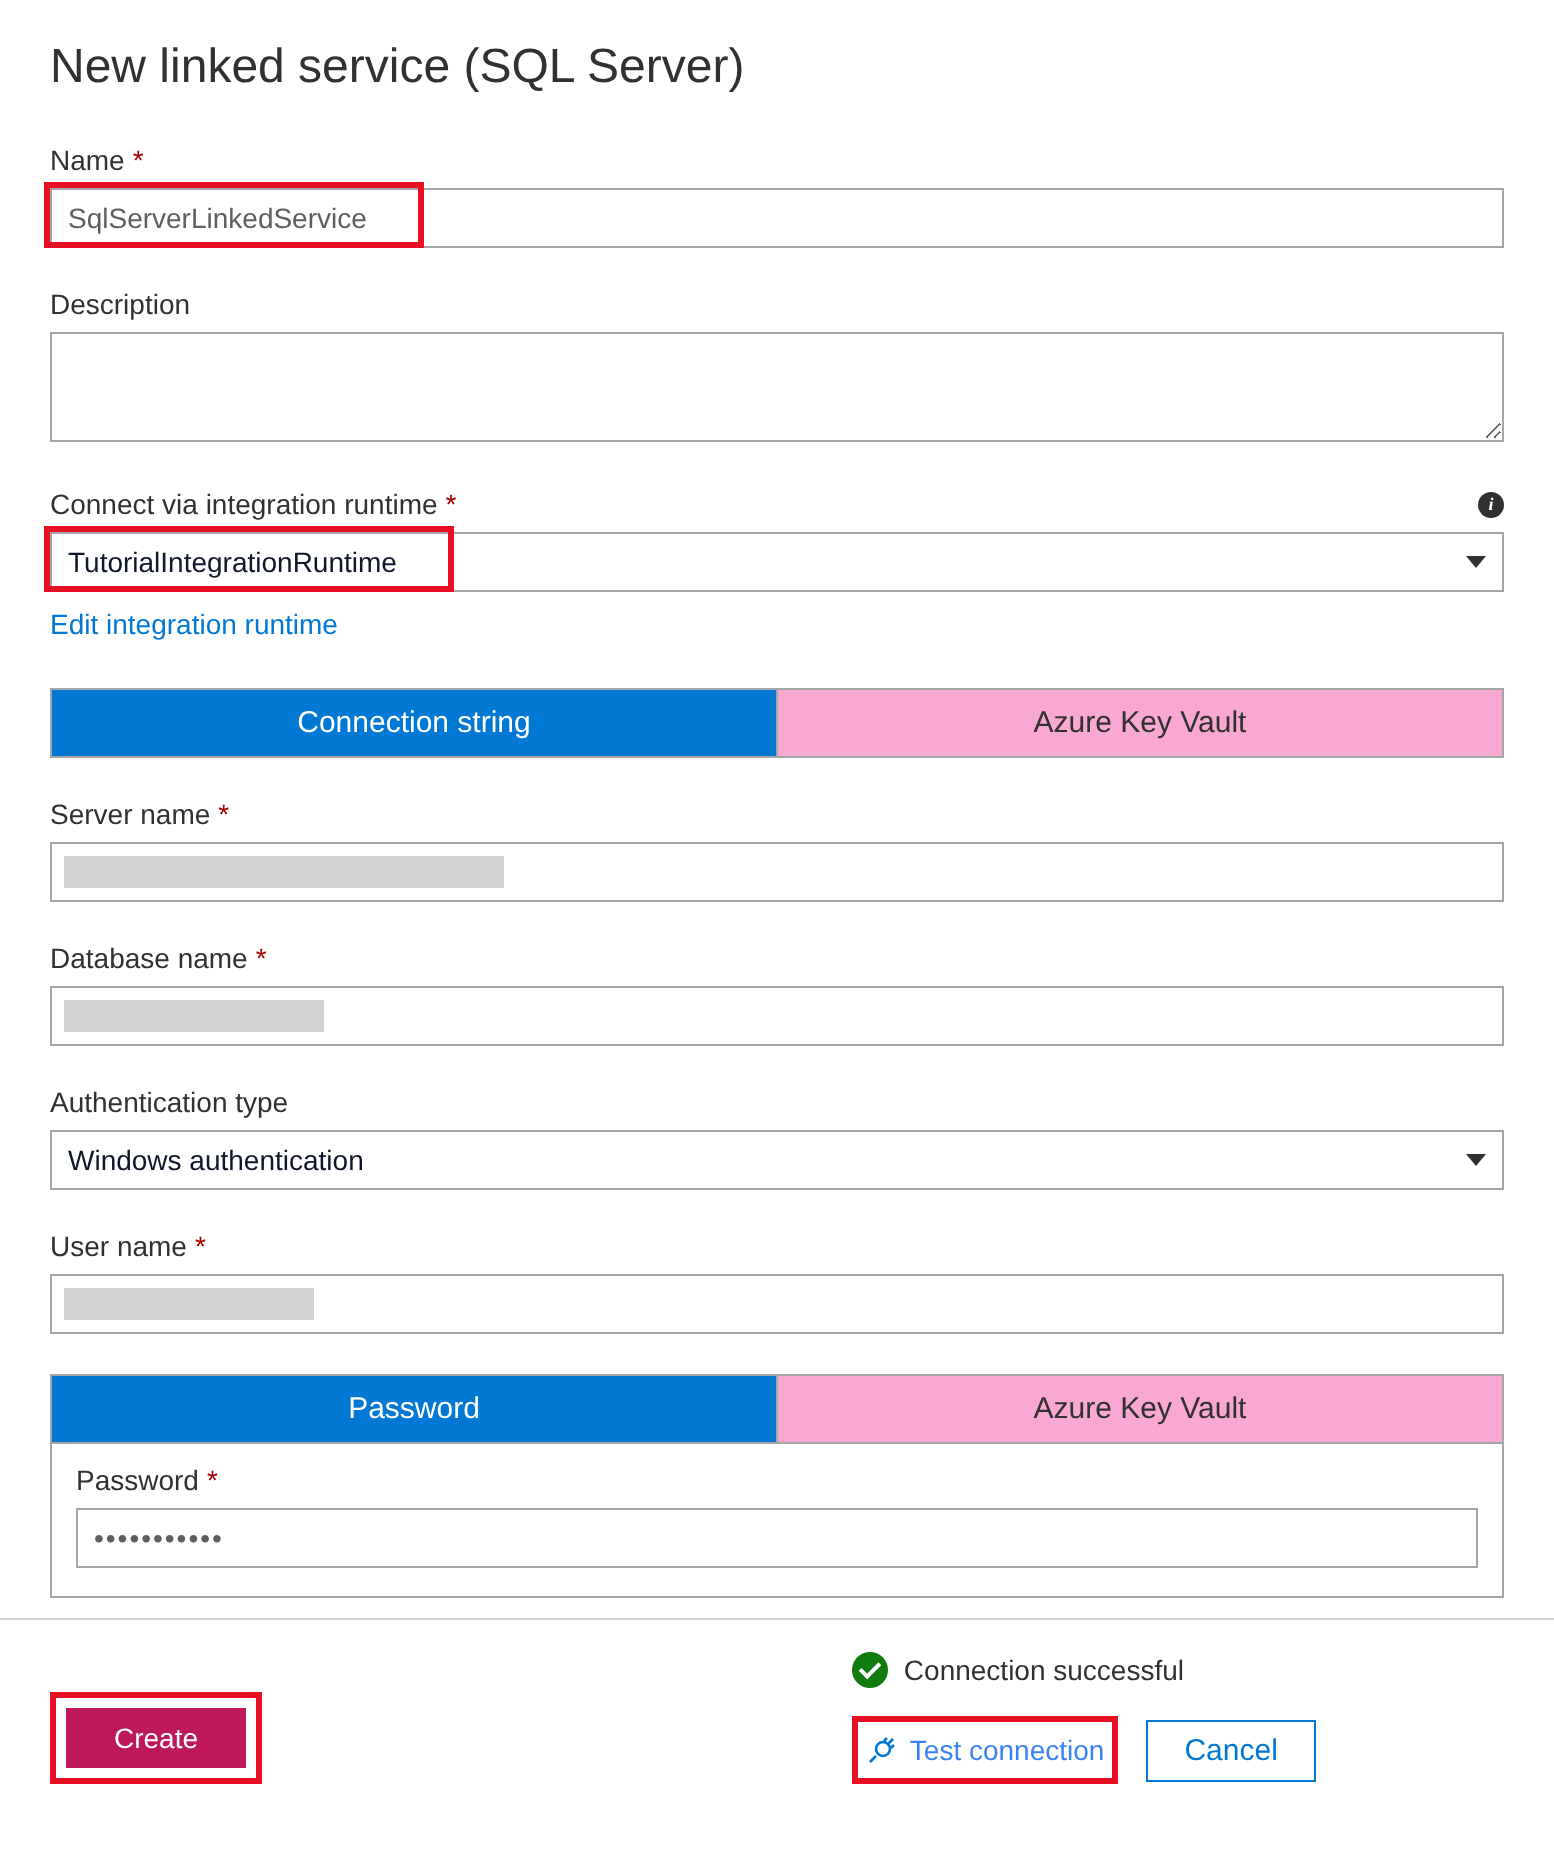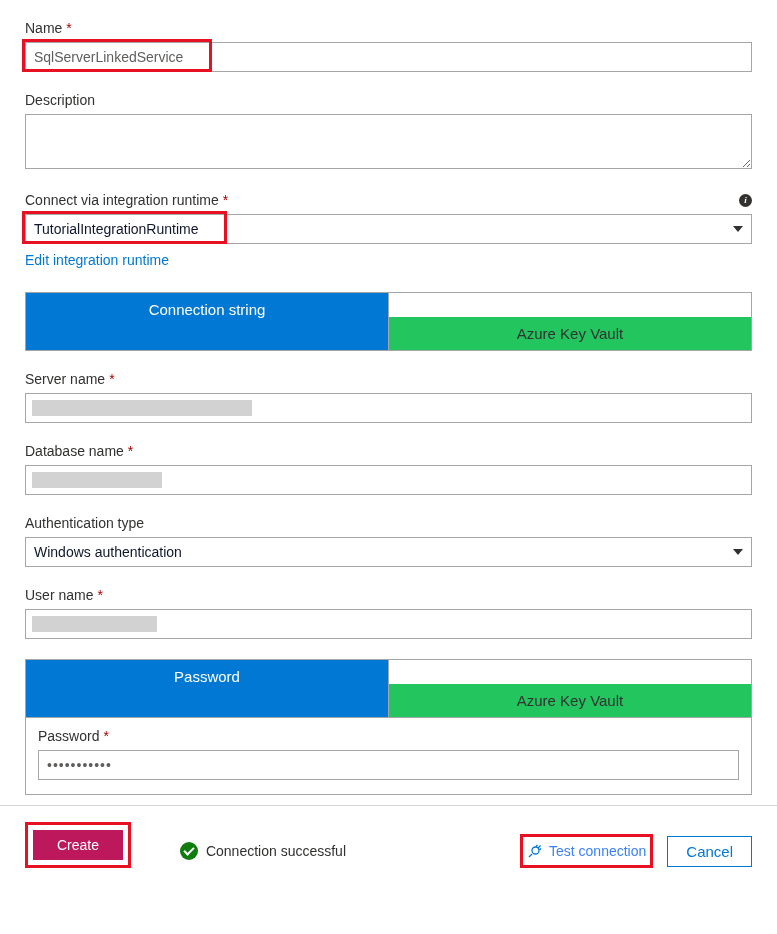--- a/index.html
+++ b/index.html
@@ -136,23 +136,22 @@
       text-align: center;
       padding: 8px 1px;
       font-size: 15px;
       cursor: pointer;
     }
     .tab-active {
       background: #0078d4;
       color: #fff;
     }
     .tab-inactive {
-      background: #22c55e;
+      background: #f9a8d4;
       color: #323130;
-      margin-top: 24px;
     }
     .tab:first-child {
       border-right: 1px solid #a6a6a6;
     }
     .placeholder-bar {
       background: #d2d2d2;
       height: 16px;
       margin: 1px;
     }
     .tab-section {
@@ -170,22 +169,22 @@
     }
     .footer {
       border-top: 1px solid #d6d6d6;
       padding: 16px 25px 20px 25px;
       display: flex;
       align-items: flex-end;
       justify-content: space-between;
     }
     .footer-right {
       display: flex;
-      flex-direction: row;
-      align-items: center;
+      flex-direction: column;
+      align-items: flex-start;
       gap: 14px;
     }
     .status-row {
       display: flex;
       align-items: center;
       gap: 8px;
       margin-right: 160px;
     }
     .check-icon {
       width: 18px;
@@ -254,20 +253,21 @@
       display: inline-block;
     }
     .input-wrap {
       position: relative;
     }
   </style>
 </head>
 <body>
 
 <div class="container">
+  <h1 class="page-title">New linked service (SQL Server)</h1>
 
   <div class="field-group">
     <div class="field-label">
       <span>Name</span>
         <span class="required-asterisk">*</span>
     </div>
     <div class="input-wrap">
       <div class="highlight-name"></div>
       <input type="text" class="text-input" value="SqlServerLinkedService" style="">
     </div>

